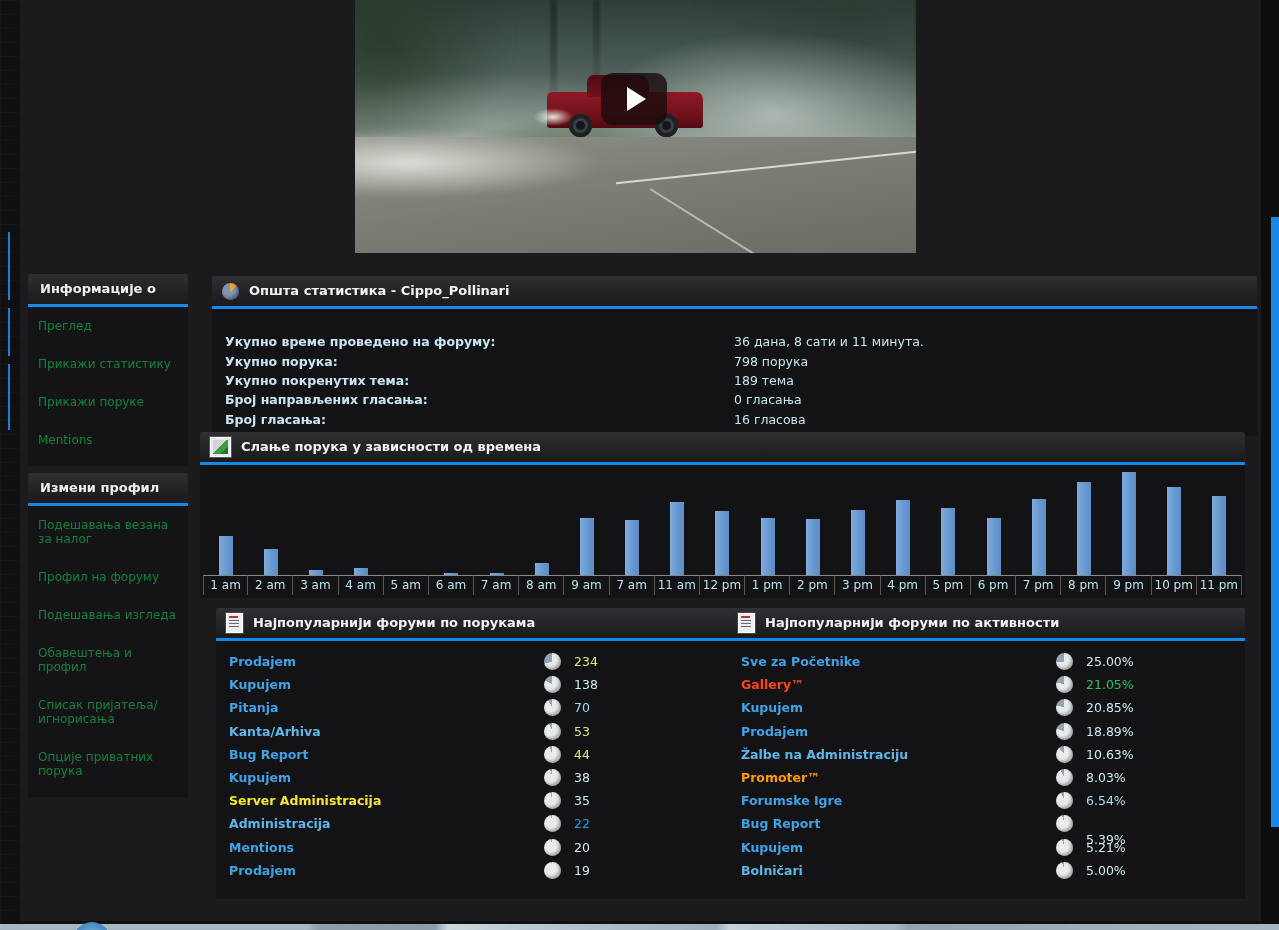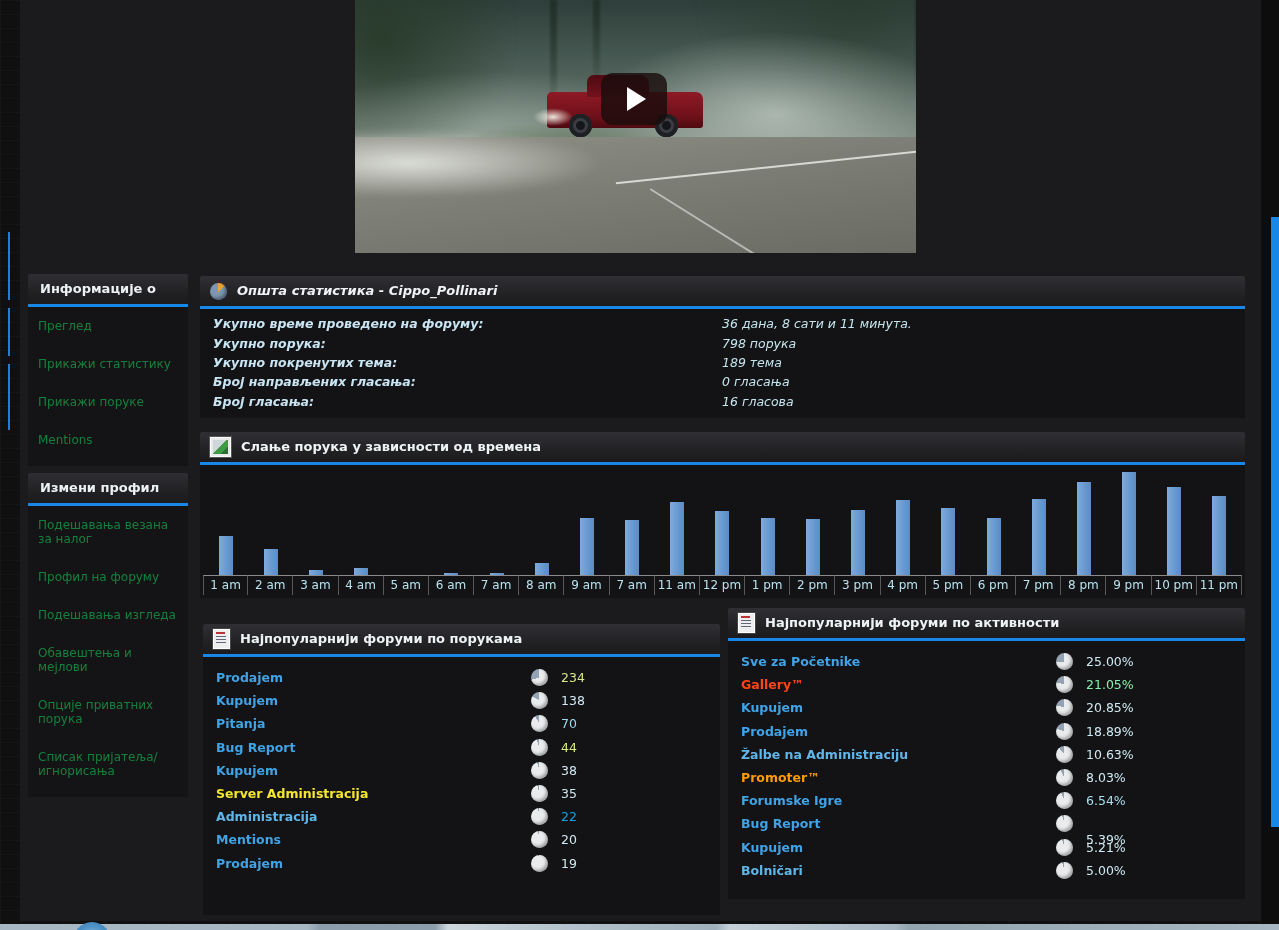--- a/index.html
+++ b/index.html
@@ -131,33 +131,33 @@
         <a class="side-link">Прикажи поруке</a>
         <a class="side-link">Mentions</a>
       </div>
   </div>
   <div class="side-card">
     <div class="side-hdr">Измени профил</div>
     <div id="side-list-1">
         <a class="side-link">Подешавања везана за налог</a>
         <a class="side-link">Профил на форуму</a>
         <a class="side-link">Подешавања изгледа</a>
-        <a class="side-link">Обавештења и мејлови</a>
+        <a class="side-link">Обавештења и профил</a>
+        <a class="side-link">Списак пријатеља/игнорисања</a>
         <a class="side-link">Опције приватних порука</a>
-        <a class="side-link">Списак пријатеља/игнорисања</a>
-      </div>
-  </div>
-</div>
-
-<div class="panel" style="left:200px;top:276px;width:1045px;font-style:italic;">
+      </div>
+  </div>
+</div>
+
+<div class="panel" style="left:212px;top:276px;width:1045px;">
   <div class="p-hdr">
     <span class="ico-pie"></span>
     <span>Општа статистика - Cippo_Pollinari</span>
   </div>
-  <div class="p-body" style="height:104px;padding-top:5px;" id="stats-rows">
+  <div class="p-body" style="height:104px;padding-top:23px;" id="stats-rows">
       <div class="stat-row">
         <span class="stat-lbl">Укупно време проведено на форуму:</span>
         <span class="stat-val">36 дана, 8 сати и 11 минута.</span>
       </div>
       <div class="stat-row">
         <span class="stat-lbl">Укупно порука:</span>
         <span class="stat-val">798 порука</span>
       </div>
       <div class="stat-row">
         <span class="stat-lbl">Укупно покренутих тема:</span>
@@ -314,40 +314,45 @@
         <div class="cell">
           <div class="barzone">
             <div class="bar" style="height: 79px;"></div>
           </div>
           <div class="xlab">11 pm</div>
         </div>
       </div>
   </div>
 </div>
 
-<div class="panel" style="left:203px;top:608px;width:517px;margin-top:16px;">
+<div class="panel" style="left:216px;top:608px;width:517px;">
   <div class="p-hdr">
     <span class="ico-report"></span>
     <span>Најпопуларнији форуми по порукама</span>
   </div>
   <div class="p-body" style="height:249px;padding-top:9px;" id="plist-0">
       <div class="f-row">
         <a class="f-link" style="color: rgb(63, 163, 230);">Prodajem</a>
         <span class="f-pie" style="background: conic-gradient(rgb(233, 235, 237) 0deg, rgb(233, 235, 237) 71%, rgb(148, 163, 179) 71%, rgb(148, 163, 179) 100%);"></span>
         <span class="f-val" style="color: rgb(217, 232, 127);">234</span>
       </div>
       <div class="f-row">
         <a class="f-link" style="color: rgb(63, 163, 230);">Kupujem</a>
         <span class="f-pie" style="background: conic-gradient(rgb(233, 235, 237) 0deg, rgb(233, 235, 237) 83%, rgb(148, 163, 179) 83%, rgb(148, 163, 179) 100%);"></span>
         <span class="f-val" style="color: rgb(207, 233, 242);">138</span>
       </div>
       <div class="f-row">
         <a class="f-link" style="color: rgb(63, 163, 230);">Pitanja</a>
         <span class="f-pie" style="background: conic-gradient(rgb(233, 235, 237) 0deg, rgb(233, 235, 237) 91%, rgb(148, 163, 179) 91%, rgb(148, 163, 179) 100%);"></span>
         <span class="f-val" style="color: rgb(155, 217, 238);">70</span>
+      </div>
+      <div class="f-row">
+        <a class="f-link" style="color: rgb(95, 182, 232);">Kanta/Arhiva</a>
+        <span class="f-pie" style="background: conic-gradient(rgb(233, 235, 237) 0deg, rgb(233, 235, 237) 93%, rgb(148, 163, 179) 93%, rgb(148, 163, 179) 100%);"></span>
+        <span class="f-val" style="color: rgb(217, 232, 127);">53</span>
       </div>
       <div class="f-row">
         <a class="f-link" style="color: rgb(63, 163, 230);">Bug Report</a>
         <span class="f-pie" style="background: conic-gradient(rgb(233, 235, 237) 0deg, rgb(233, 235, 237) 94%, rgb(148, 163, 179) 94%, rgb(148, 163, 179) 100%);"></span>
         <span class="f-val" style="color: rgb(217, 232, 127);">44</span>
       </div>
       <div class="f-row">
         <a class="f-link" style="color: rgb(63, 163, 230);">Kupujem</a>
         <span class="f-pie" style="background: conic-gradient(rgb(233, 235, 237) 0deg, rgb(233, 235, 237) 95%, rgb(148, 163, 179) 95%, rgb(148, 163, 179) 100%);"></span>
         <span class="f-val" style="color: rgb(207, 233, 242);">38</span>
@@ -382,21 +387,21 @@
   </div>
   <div class="p-body" style="height:249px;padding-top:9px;" id="plist-1">
       <div class="f-row">
         <a class="f-link" style="color: rgb(63, 163, 230);">Sve za Početnike</a>
         <span class="f-pie" style="background: conic-gradient(rgb(233, 235, 237) 0deg, rgb(233, 235, 237) 75%, rgb(148, 163, 179) 75%, rgb(148, 163, 179) 100%);"></span>
         <span class="f-val" style="color: rgb(207, 233, 242);">25.00%</span>
       </div>
       <div class="f-row">
         <a class="f-link" style="color: rgb(255, 68, 23);">Gallery™</a>
         <span class="f-pie" style="background: conic-gradient(rgb(233, 235, 237) 0deg, rgb(233, 235, 237) 79%, rgb(148, 163, 179) 79%, rgb(148, 163, 179) 100%);"></span>
-        <span class="f-val" style="color: #86efac;">21.05%</span>
+        <span class="f-val" style="color: #22c55e;">21.05%</span>
       </div>
       <div class="f-row">
         <a class="f-link" style="color: rgb(63, 163, 230);">Kupujem</a>
         <span class="f-pie" style="background: conic-gradient(rgb(233, 235, 237) 0deg, rgb(233, 235, 237) 79%, rgb(148, 163, 179) 79%, rgb(148, 163, 179) 100%);"></span>
         <span class="f-val" style="color: rgb(207, 233, 242);">20.85%</span>
       </div>
       <div class="f-row">
         <a class="f-link" style="color: rgb(63, 163, 230);">Prodajem</a>
         <span class="f-pie" style="background: conic-gradient(rgb(233, 235, 237) 0deg, rgb(233, 235, 237) 81%, rgb(148, 163, 179) 81%, rgb(148, 163, 179) 100%);"></span>
         <span class="f-val" style="color: rgb(207, 233, 242);">18.89%</span>

